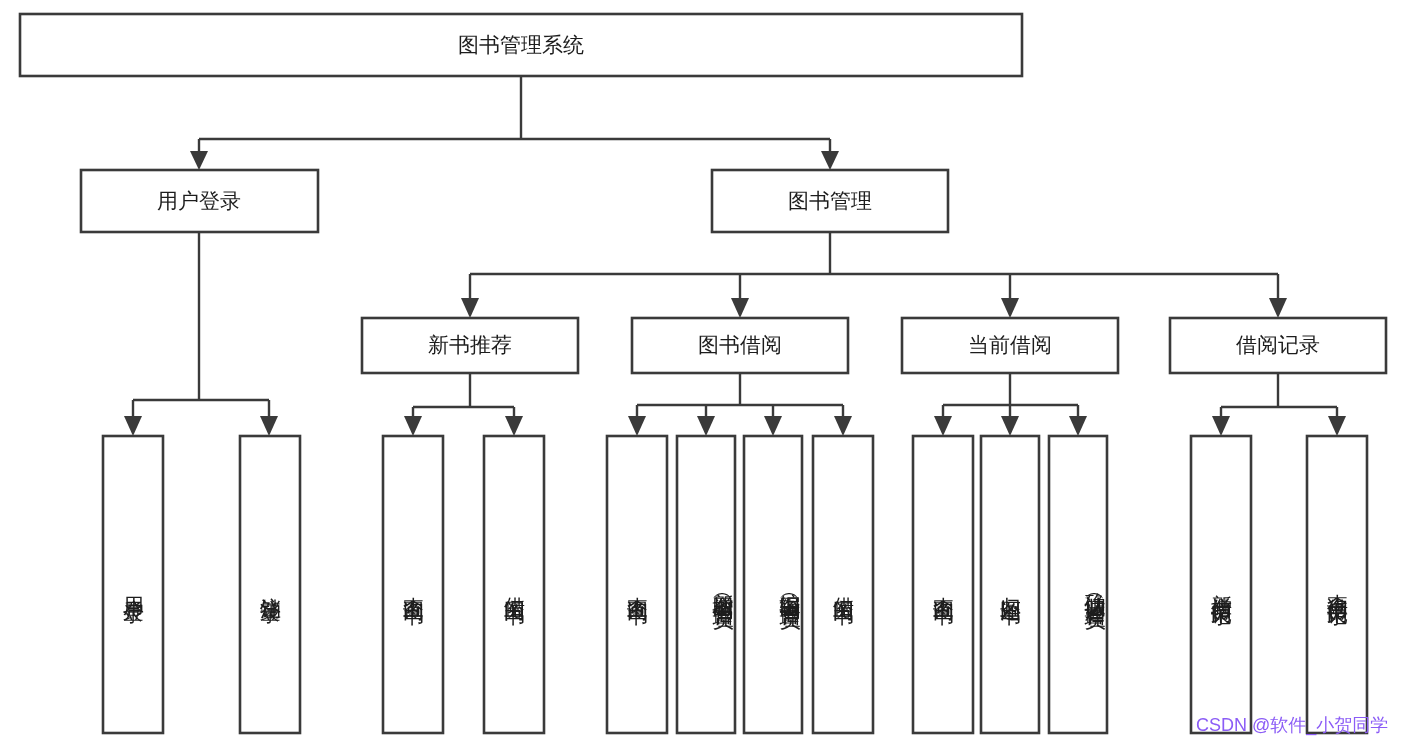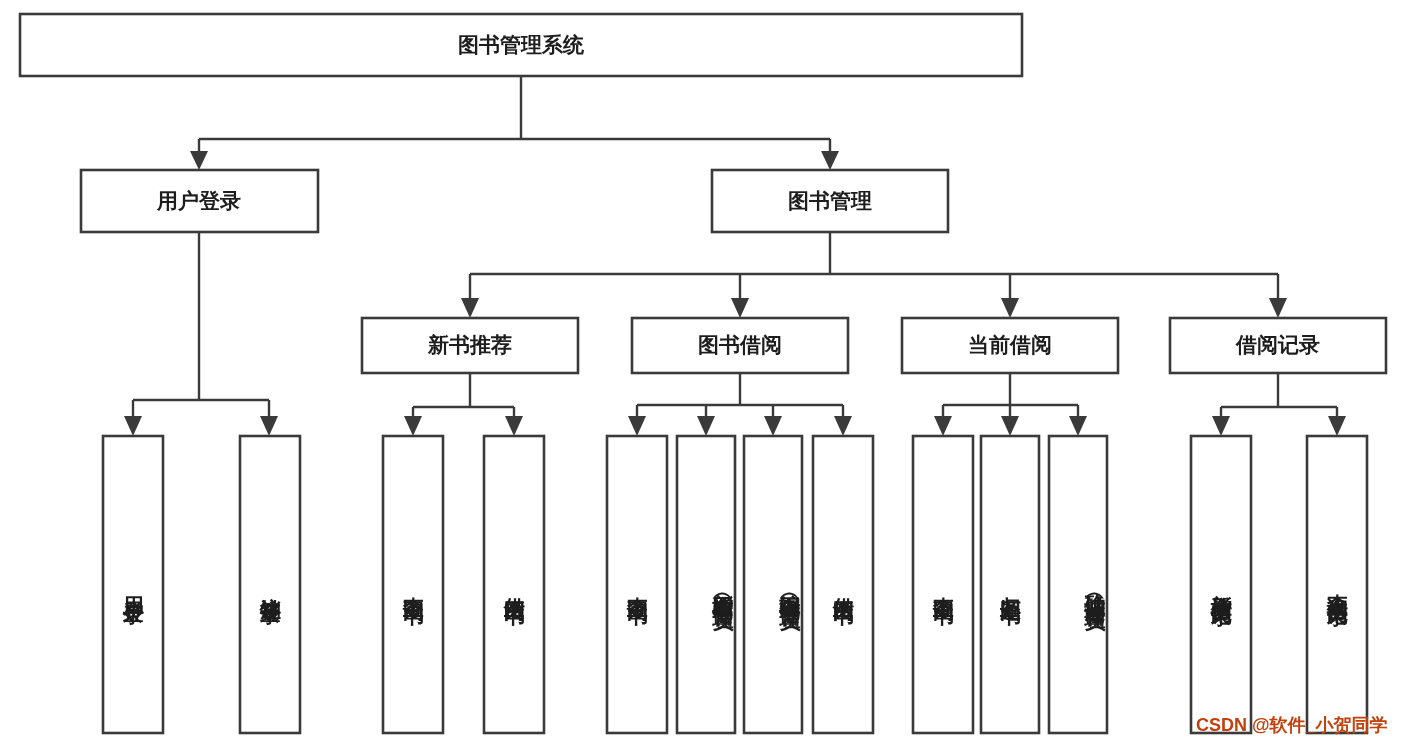--- a/index.html
+++ b/index.html
@@ -9,21 +9,20 @@
   }
   body {
     font-family: "Liberation Sans", "DejaVu Sans", sans-serif;
   }
   #diagram-root {
     position: relative;
     width: 1405px;
     height: 747px;
     background: #ffffff;
     overflow: hidden;
-    font-weight: bold;
   }
   svg#tree-svg {
     position: absolute;
     left: 0;
     top: 0;
     width: 1405px;
     height: 747px;
   }
   .node-box {
     fill: #ffffff;
@@ -59,21 +58,21 @@
     align-items: center;
     justify-content: center;
     text-align: center;
     white-space: nowrap;
     pointer-events: none;
   }
   .watermark {
     position: absolute;
     font-family: "Liberation Sans", "DejaVu Sans", sans-serif;
     font-size: 18px;
-    color: #c2410c;
+    color: #8b5cf6;
     white-space: nowrap;
   }
 </style>
 </head>
 <body>
 
 <div id="diagram-root">
 
   <svg id="tree-svg" viewBox="0 0 1405 747">
 

